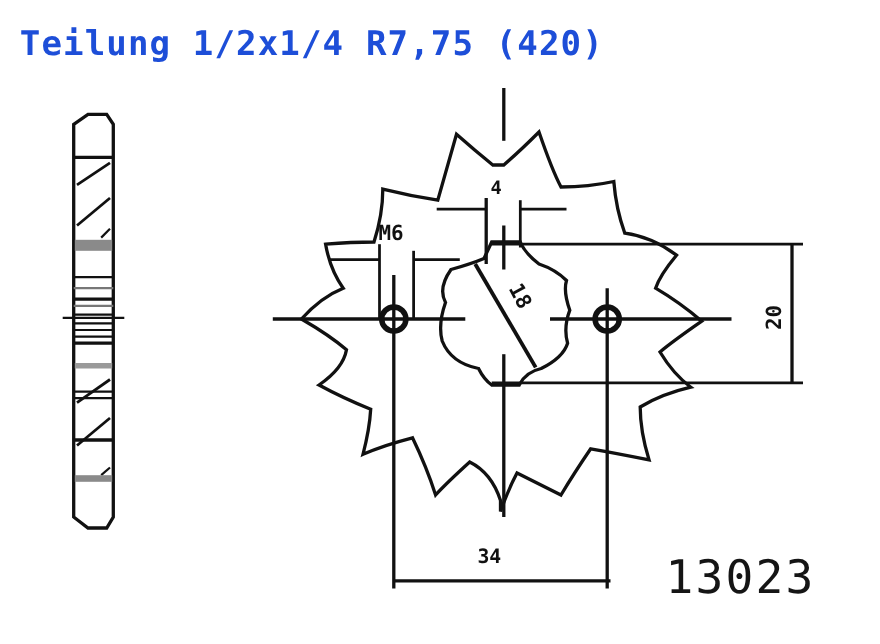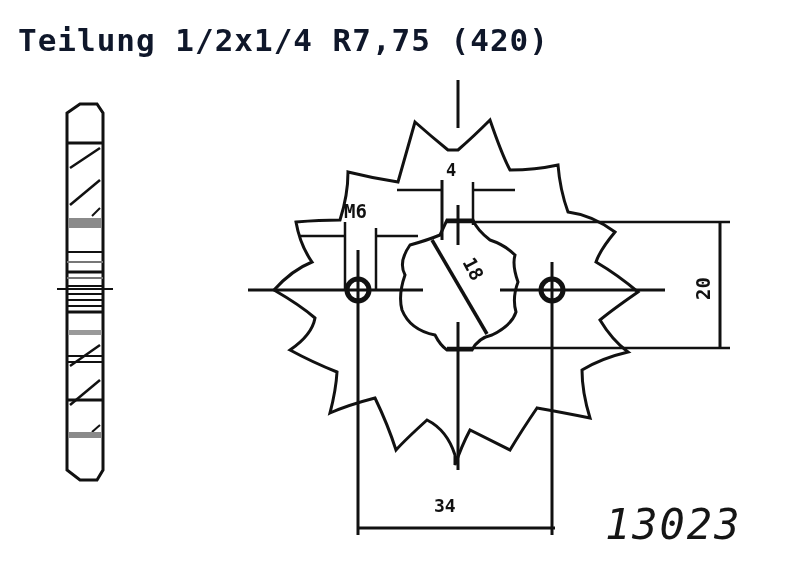--- a/index.html
+++ b/index.html
@@ -1,18 +1,18 @@
 <!DOCTYPE html>
 <html><head>
 <meta charset="utf-8">
 <style>
   html, body { margin:0; padding:0; background:#ffffff; }
   body { width:800px; height:585px; position:relative; overflow:hidden; font-family:"DejaVu Sans Mono", monospace; color:#111; }
-  .title { position:absolute; left:18px; top:22px; font-size:31px; letter-spacing:1px; font-weight:bold; color:#0f172a; white-space:pre; }
-  .partno { position:absolute; left:605px; top:500px; font-size:42px; letter-spacing:2px; color:#151515;font-style:italic; }
+  .title { position:absolute; left:18px; top:22px; font-size:31px; letter-spacing:1px; font-weight:bold; color:#1d4ed8; white-space:pre; }
+  .partno { position:absolute; left:605px; top:500px; font-size:42px; letter-spacing:2px; color:#151515; }
   svg.drawing { position:absolute; left:0; top:0; }
   .dimtext { font-family:"DejaVu Sans Mono", monospace; font-weight:bold; fill:#111; }
 </style>
 </head>
 <body>
 
 <div class="title">Teilung 1/2x1/4 R7,75 (420)</div>
 
 <svg class="drawing" width="800" height="585" viewBox="0 0 800 585">
 

